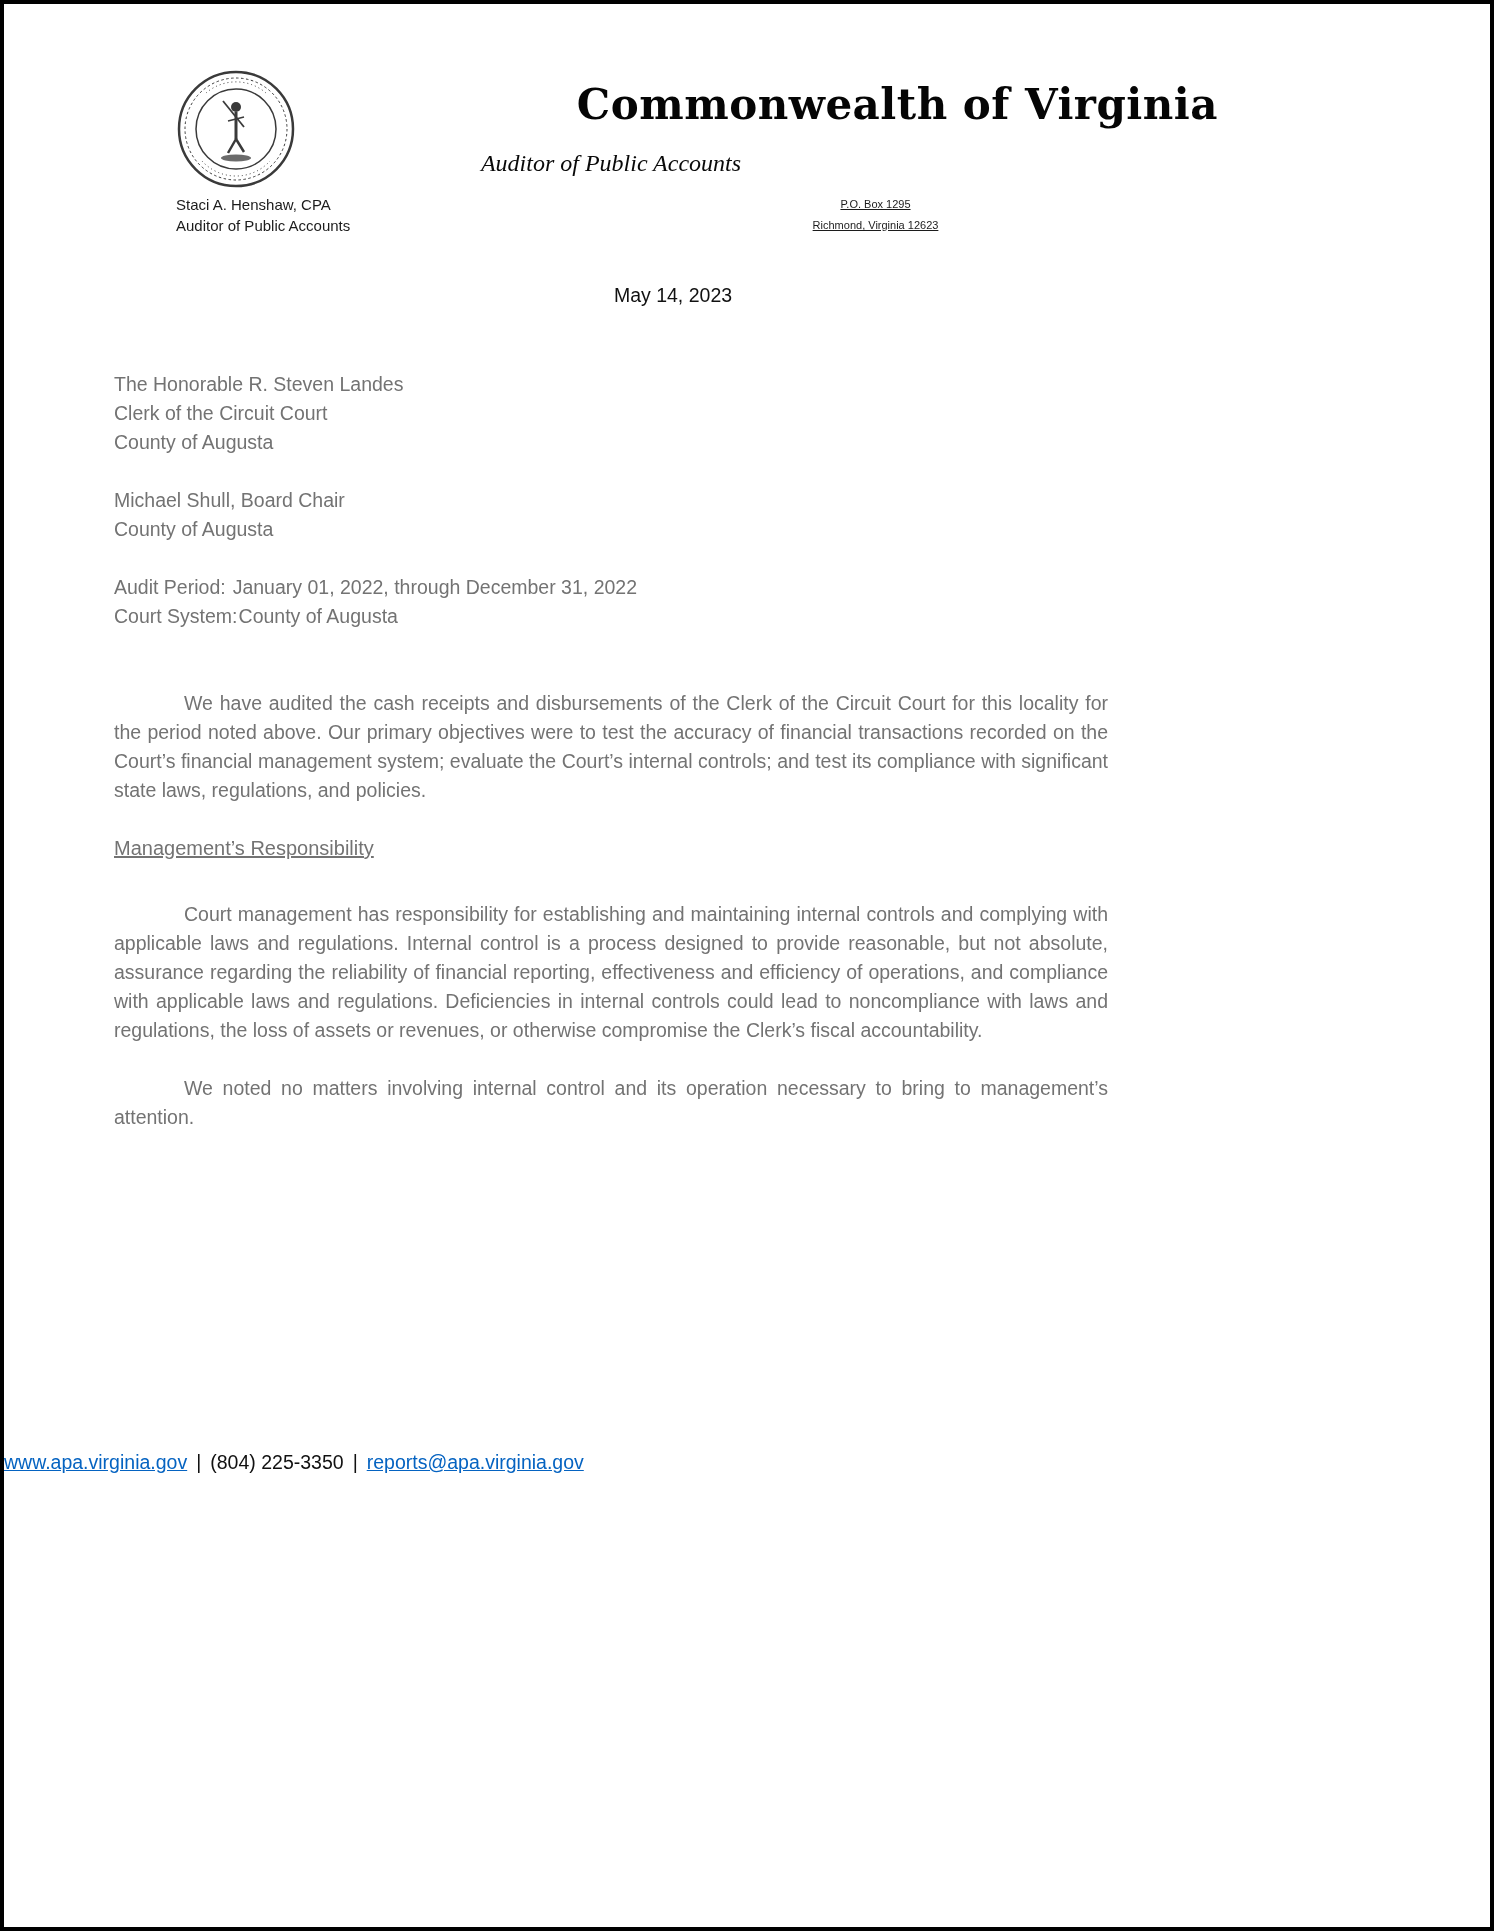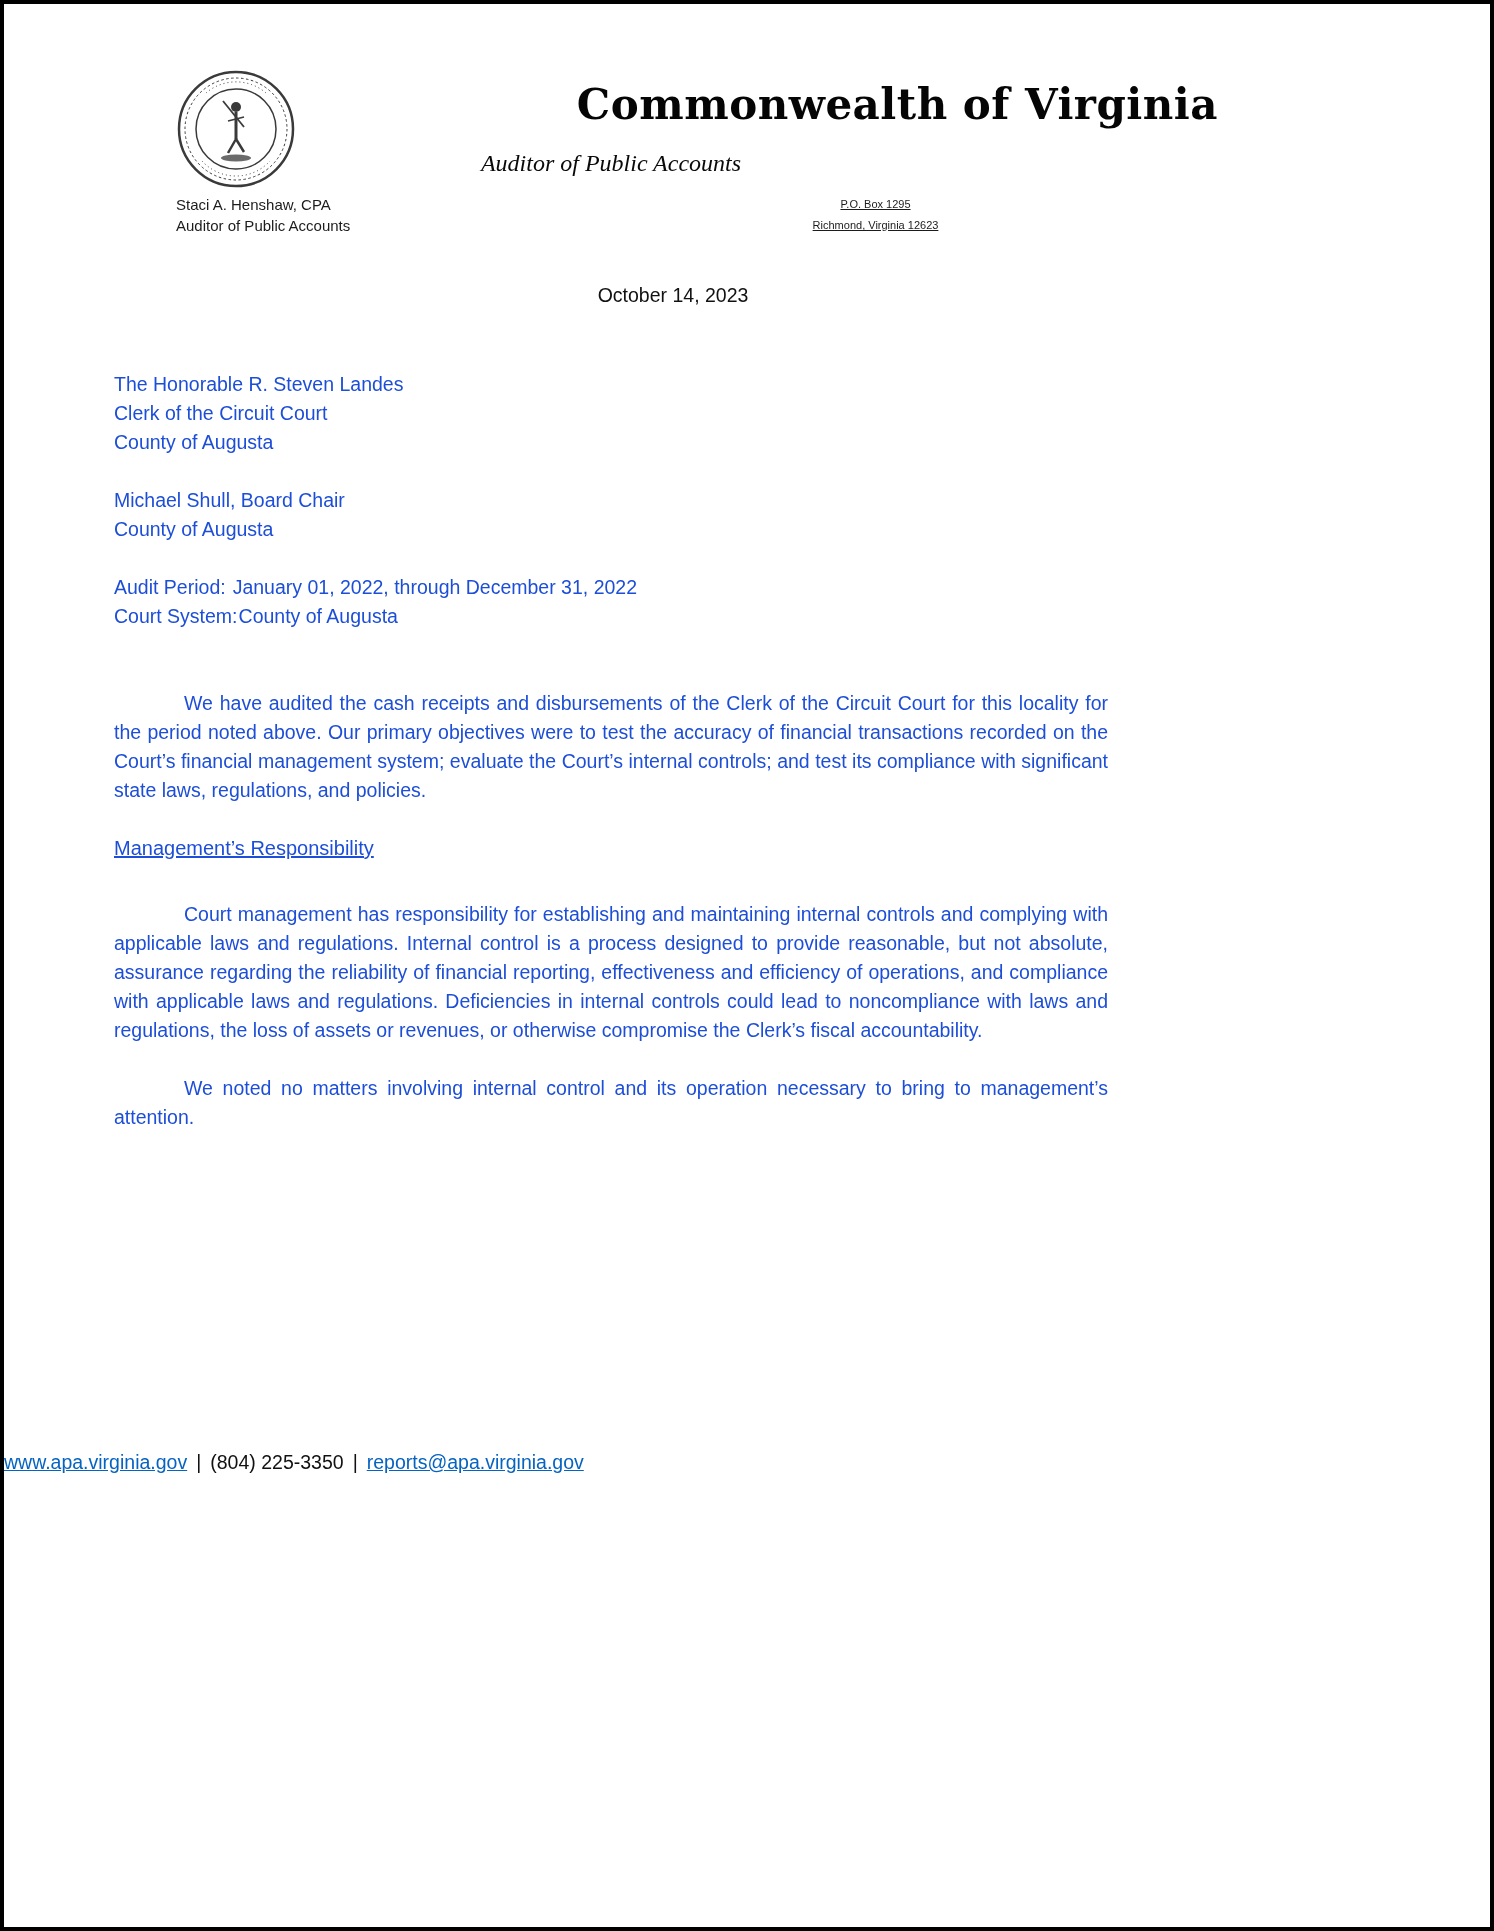--- a/index.html
+++ b/index.html
@@ -21,21 +21,21 @@
     font-family:"Liberation Serif", serif; font-style:italic; font-size:24px; color:#0a0a0a;
   }
   .official-block { position:absolute; left:172px; top:190px; font-size:15px; line-height:21px; color:#1c1c1c; }
   .po-block { position:absolute; left:700px; top:190px; width:343px; text-align:center; font-size:11px; line-height:21px; color:#1c1c1c;text-decoration:underline; }
   
   .date-line {
     position:absolute; top:280px; left:0; width:1214px; text-align:center;
     padding-left:124px; font-size:19.5px; color:#111;
   }
   
-  .content { position:absolute; top:366px; left:110px; width:994px; font-size:19.5px; line-height:29px; color:#1d4ed8; }
+  .content { position:absolute; top:366px; left:110px; width:994px; font-size:19.5px; line-height:29px; color:#737373; }
   .addr-block { margin-bottom:29px; }
   .audit-block { margin-bottom:58px; }
   .audit-line .label { }
   .audit-line .value-gap { margin-left:7px; }
   .audit-line .value-tight { margin-left:1px; }
   .para { text-align:justify; text-indent:70px; margin-bottom:29px; }
   .section-heading { text-decoration:underline; margin-bottom:37px; font-size:20px; font-weight:normal; }
   
   .footer { position:absolute; top:1447px; left:0; width:1214px; text-align:left; font-size:19.5px; color:#111; }
   .footer a { color:#0563c1; text-decoration:underline; cursor:pointer; }
@@ -68,21 +68,21 @@
   <div class="official-block">
     <div>Staci A. Henshaw, CPA</div>
     <div>Auditor of Public Accounts</div>
   </div>
 
   <div class="po-block">
     <div>P.O. Box 1295</div>
     <div>Richmond, Virginia 12623</div>
   </div>
 
-  <div class="date-line">October 14, 2023</div>
+  <div class="date-line">May 14, 2023</div>
 
   <div class="content">
 
     <div class="addr-block">
       <div>The Honorable R. Steven Landes</div>
       <div>Clerk of the Circuit Court</div>
       <div>County of Augusta</div>
     </div>
 
     <div class="addr-block">

